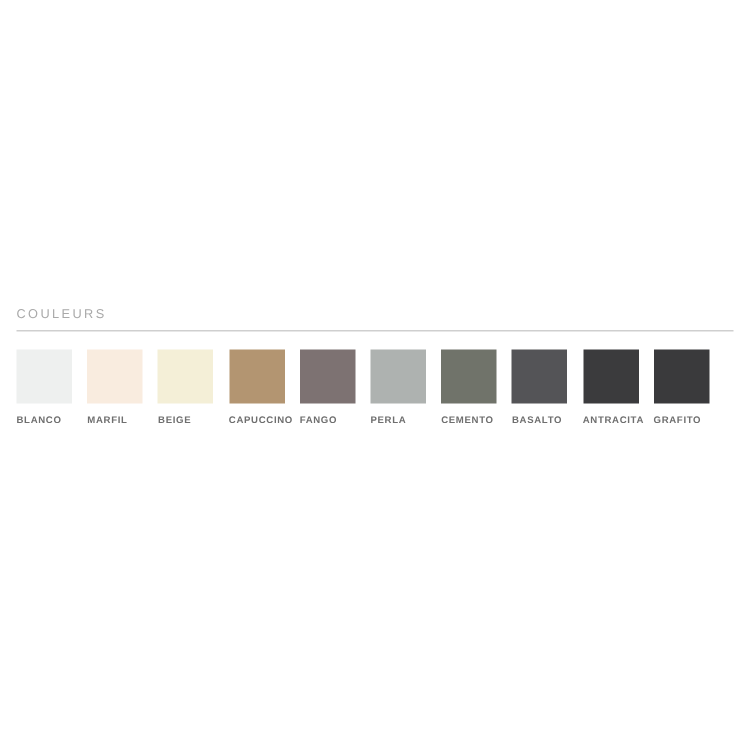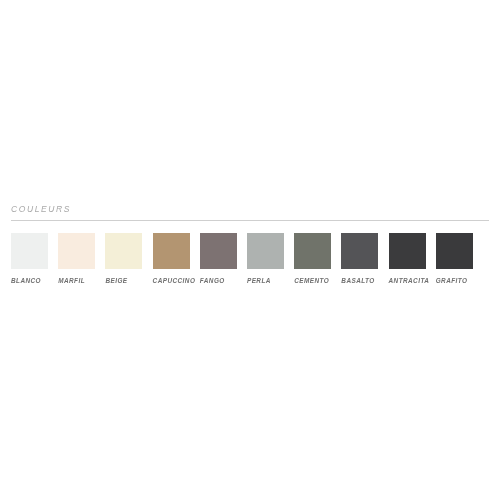--- a/index.html
+++ b/index.html
@@ -13,21 +13,20 @@
     background: #ffffff;
     font-family: "Liberation Sans", sans-serif;
     overflow: hidden;
   }
 
   #page {
     position: relative;
     width: 500px;
     height: 500px;
     background: #ffffff;
-    font-style: italic;
   }
 
   
   #colours-section {
     position: absolute;
     left: 0;
     top: 203px;
     width: 500px;
   }
 

